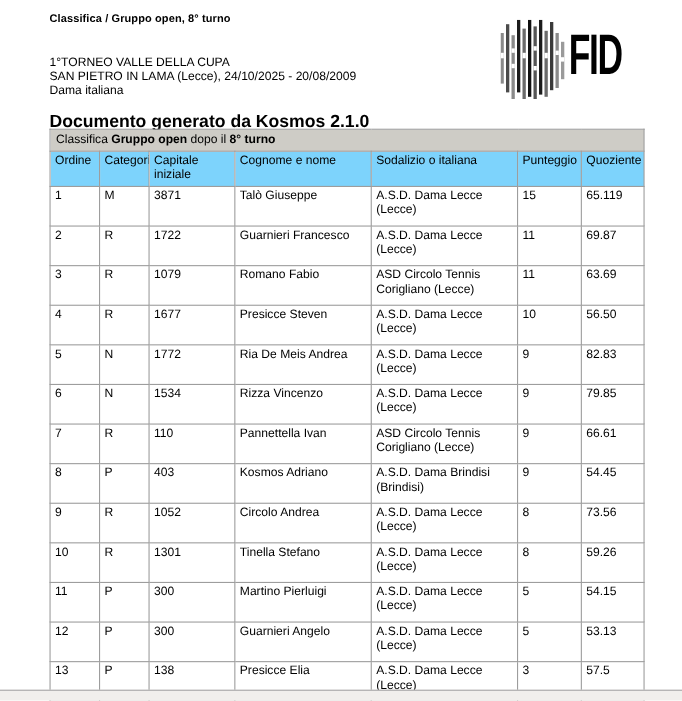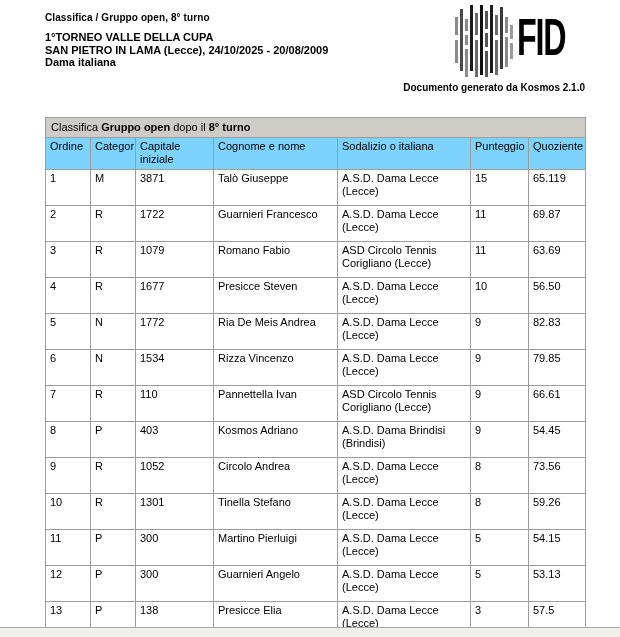--- a/index.html
+++ b/index.html
@@ -5,24 +5,24 @@
   html,body{margin:0;padding:0;}
   body{
     width:620px;height:637px;position:relative;overflow:hidden;
     background:#ffffff;
     font-family:"Liberation Sans","DejaVu Sans",sans-serif;
     color:#000;
     -webkit-font-smoothing:antialiased;
   }
   .doc{position:absolute;left:45px;top:12px;width:540px;}
   .doc-title{font-size:10px;font-weight:bold;margin:0 0 0 0;letter-spacing:.1px;}
-  .tourn{margin-top:8px;font-size:11px;font-weight:bold;line-height:12.5px;}
-  .gen{margin-top:13px;font-size:10px;font-weight:bold;text-align:right;}
+  .tourn{margin-top:28px;font-size:11px;font-weight:normal;line-height:12.5px;}
+  .gen{margin-top:13px;font-size:16px;font-weight:bold;}
   
-  .logo{position:absolute;left:455px;top:5px;width:130px;height:72px;}
+  .logo{position:absolute;left:455px;top:18px;width:130px;height:72px;}
   .logo svg{display:block;position:absolute;left:0;top:0;}
   .logo .fid{
     position:absolute;left:62px;top:6px;
     font-size:52px;line-height:52px;font-weight:bold;
     font-family:"Liberation Sans","DejaVu Sans",sans-serif;
     transform:scaleX(.62);transform-origin:left top;
     letter-spacing:-2px;
   }
   
   table.res{

